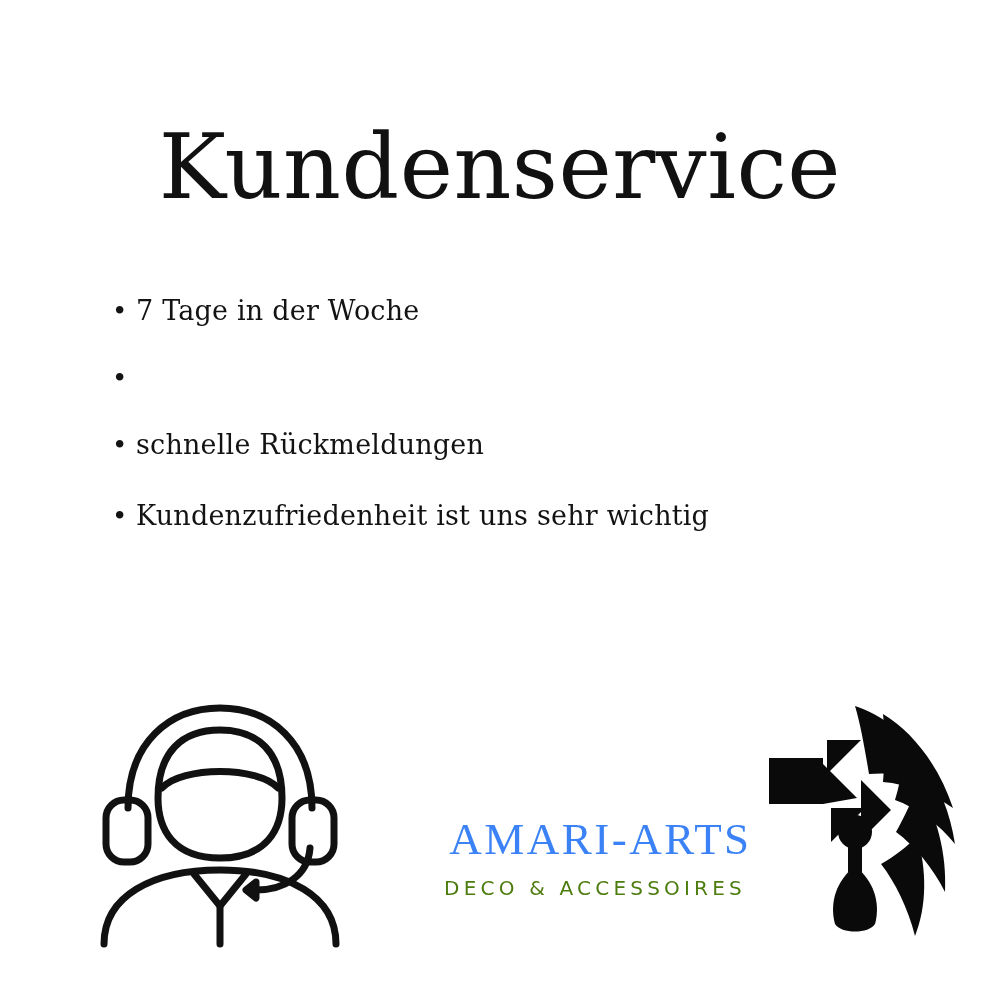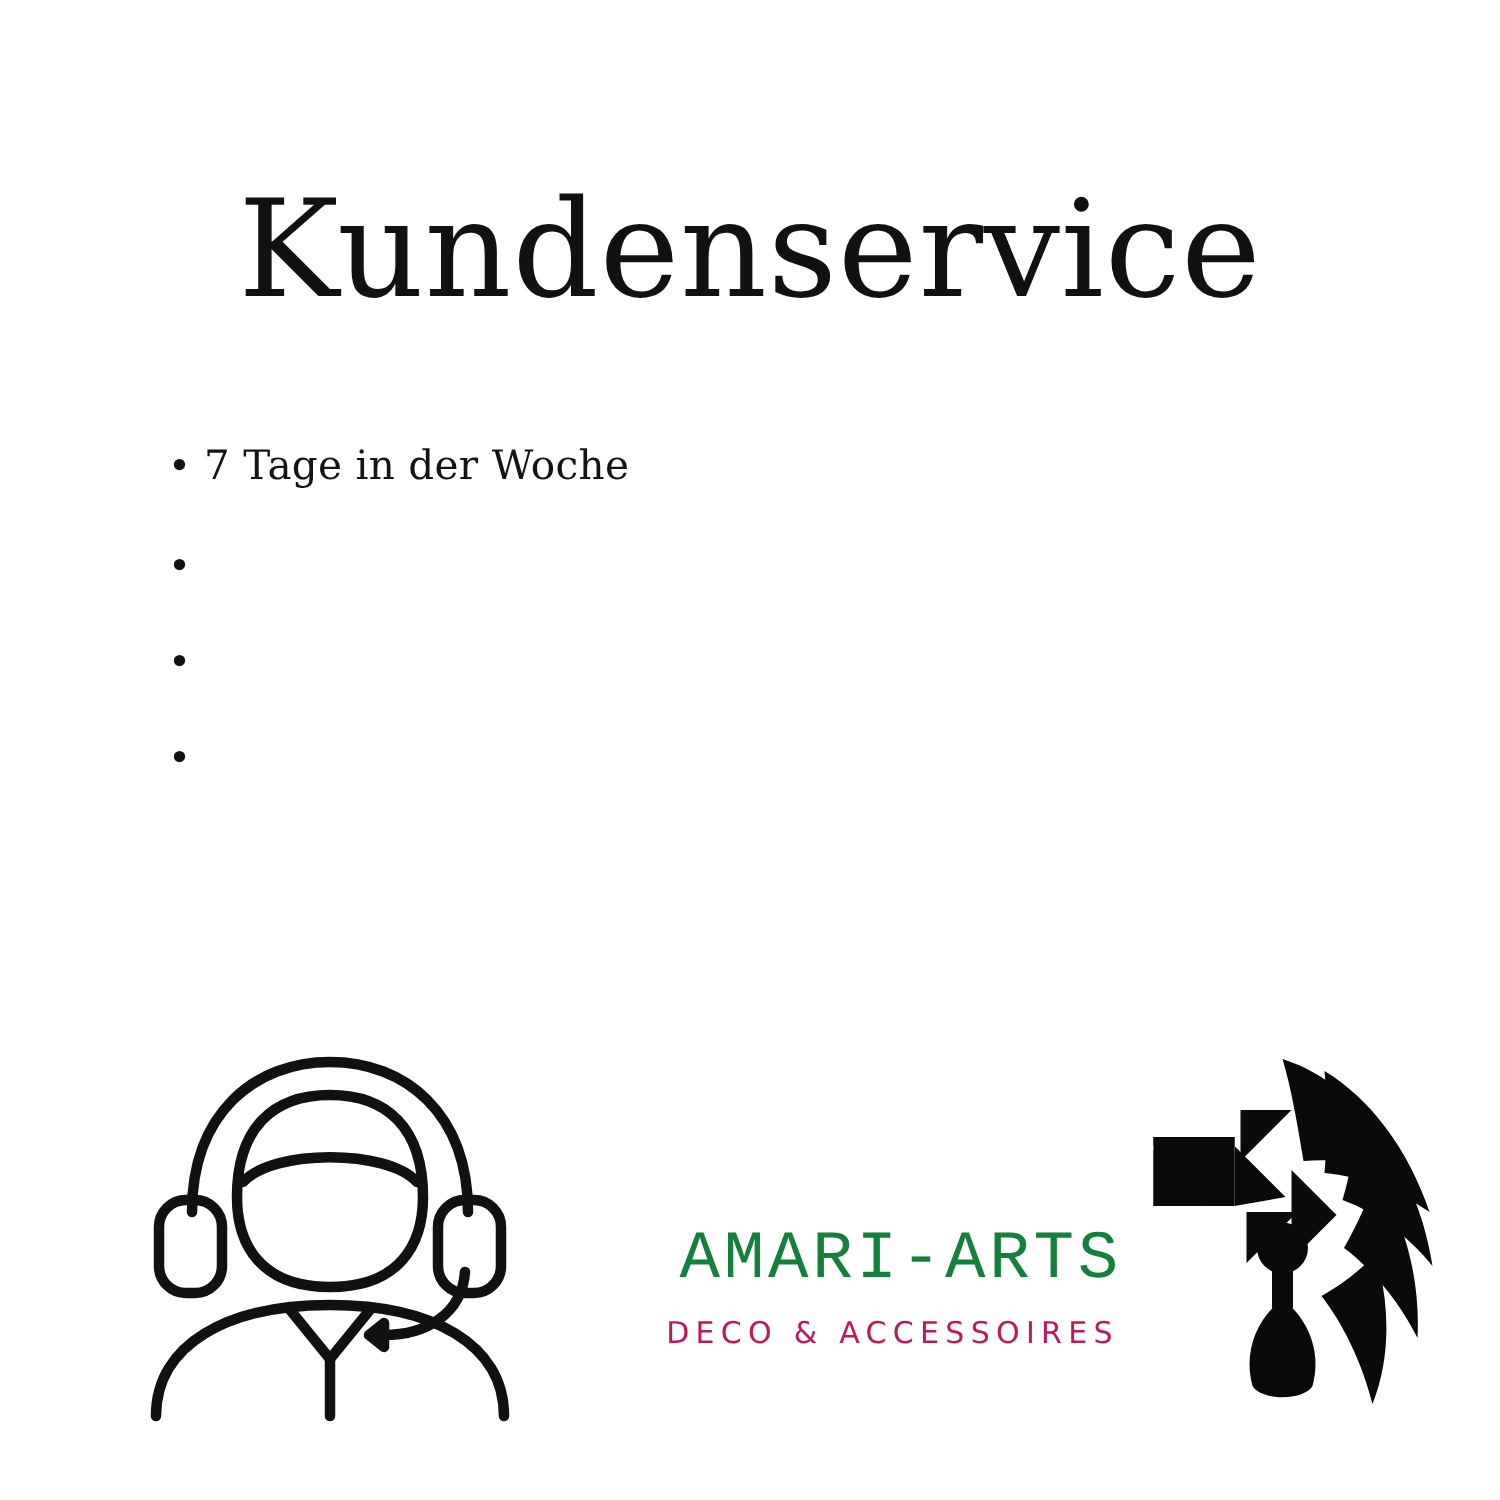--- a/index.html
+++ b/index.html
@@ -89,34 +89,34 @@
   }
 
   .brand {
     position: absolute;
     left: 430px;
     bottom: 70px;
     width: 330px;
     text-align: center;
   }
   .brand-name {
-    font-family: Liberation Mono, monospace;
+    font-family: Liberation Serif, serif;
     font-size: 45px;
     letter-spacing: 2.5px;
-    color: #15803d;
+    color: #3b82f6;
     line-height: 1;
     white-space: nowrap;
     margin-left: 11px;
   }
   .brand-sub {
     margin-top: 14px;
     font-family: "DejaVu Sans", sans-serif;
     font-size: 20px;
     letter-spacing: 4.2px;
-    color: #be185d;
+    color: #4d7c0f;
     white-space: nowrap;
     text-align: center;
   }
 
   .headdress-logo {
     position: absolute;
     right: 35px;
     bottom: 30px;
     width: 260px;
     height: 260px;
@@ -134,23 +134,25 @@
   <ul class="bullets">
     <li>
       <span class="dot">•</span>
       <span class="txt">7 Tage in der Woche</span>
     </li>
     <li>
       <span class="dot">•</span>
     </li>
     <li>
       <span class="dot">•</span>
-    </li>
-    <li>
-      <span class="dot">•</span>
+      <span class="txt">schnelle Rückmeldungen</span>
+    </li>
+    <li>
+      <span class="dot">•</span>
+      <span class="txt">Kundenzufriedenheit ist uns sehr wichtig</span>
     </li>
   </ul>
 
   <div class="bottom">
 
     <div class="support-icon">
       <svg viewBox="0 0 300 270" width="300" height="270" fill="none" stroke="#111111" stroke-width="7" stroke-linecap="round" stroke-linejoin="round">
 
         <path d="M58 128 C58 62 100 28 150 28 C200 28 242 62 242 128"></path>
 

